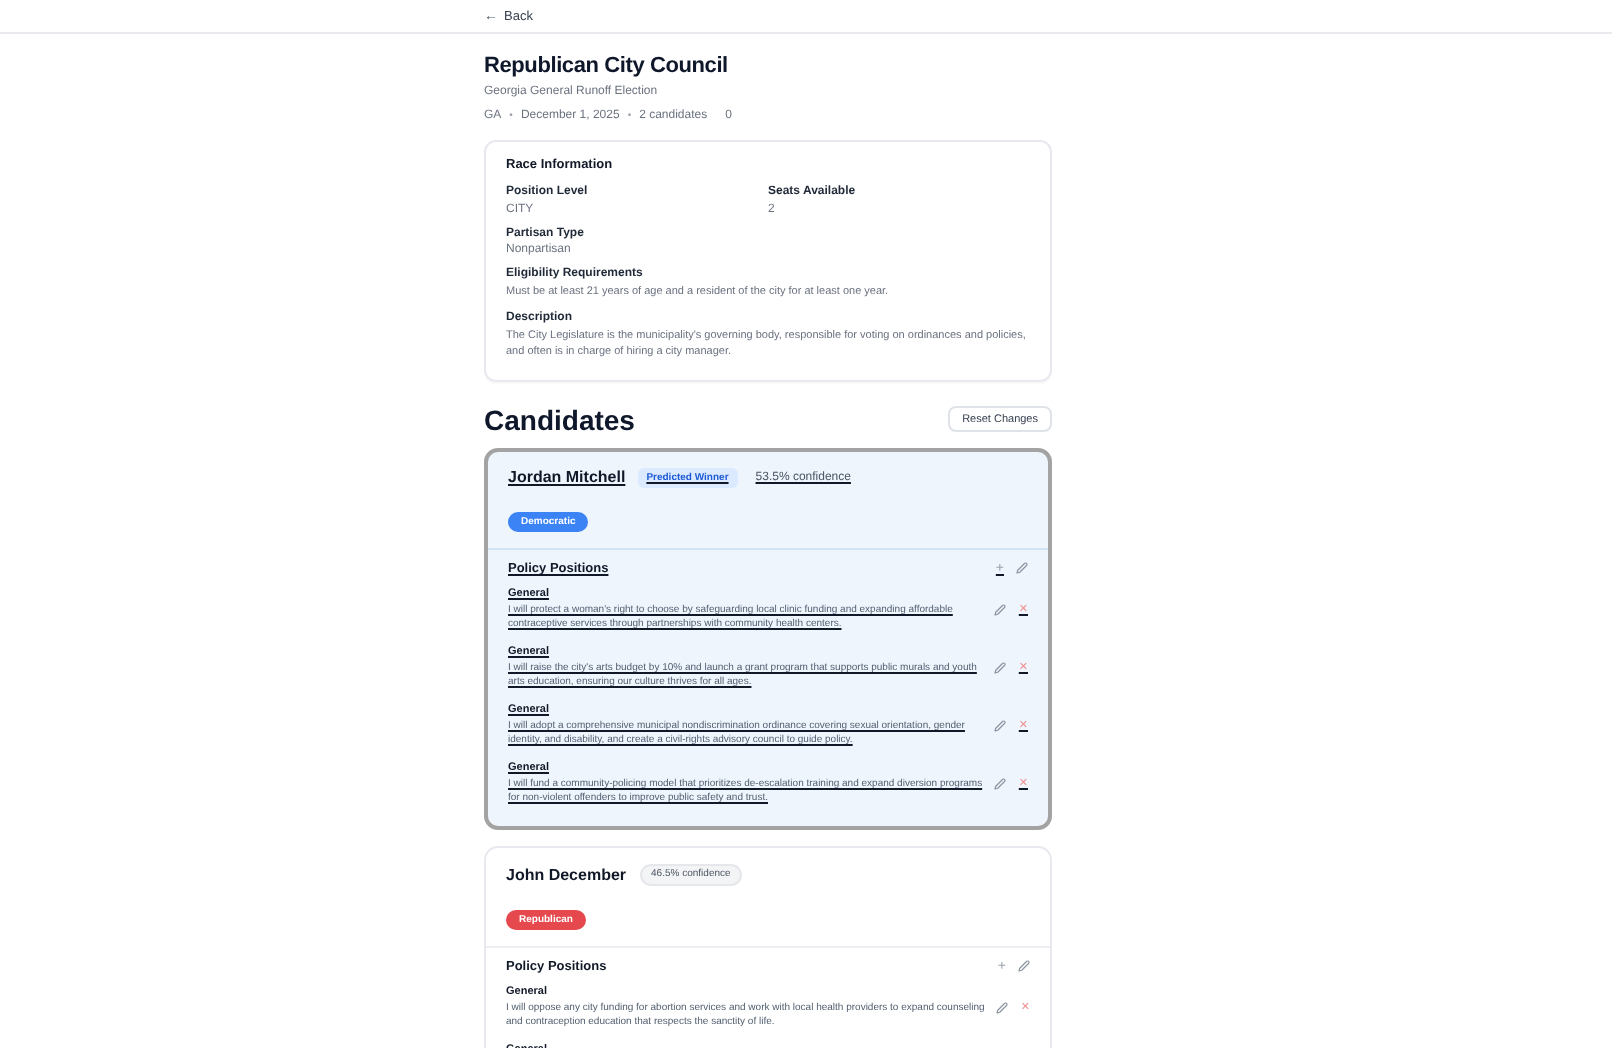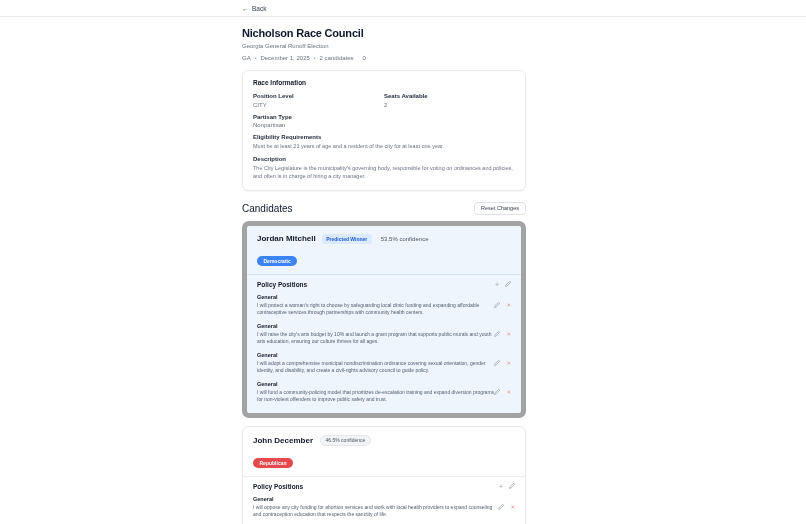--- a/index.html
+++ b/index.html
@@ -37,30 +37,30 @@
     box-shadow: 0 1px 1px rgba(16,24,40,0.03);
   }
   .race-title { font-size: 6.5px; font-weight: bold; color: #111827; }
   .race-grid { display: grid; grid-template-columns: 1fr 1fr; margin-top: 7px; }
   .race-label { font-size: 6px; font-weight: bold; color: #1f2937; }
   .race-value { font-size: 6px; color: #6b7280; margin-top: 2.5px; }
   .race-block { margin-top: 6px; }
   .race-small { font-size: 5.5px; color: #6b7280; margin-top: 2.5px; line-height: 1.45; }
 
   .cand-header-row { display: flex; align-items: center; justify-content: space-between; margin-top: 11px; }
-  .cand-heading { font-size: 10px; font-weight: normal; color: #0f172a; }
+  .cand-heading { font-size: 14px; font-weight: bold; color: #0f172a; }
   .reset-btn {
     font-size: 5.5px; color: #374151;
     border: 1px solid #dfe3e8; border-radius: 4px;
     background: #ffffff; padding: 2.5px 6px; cursor: pointer;
     font-family: "Liberation Sans", sans-serif;
   }
 
   .card { border-radius: 7px; }
-  .card-winner { background: #eef5fd; border: 5px solid #a3a3a3; margin-top: 6px; }
+  .card-winner { background: #eef5fd; border: 2px solid #a3a3a3; margin-top: 6px; text-decoration: underline; }
   .card-plain  { background: #ffffff; border: 1px solid #e7e9ee; margin-top: 8px; }
   .card-head { padding: 8px 10px 7px; }
   .name-row { display: flex; align-items: center; }
   .cand-name { font-size: 8px; font-weight: bold; color: #111827; }
   .badge-predicted {
     font-size: 5px; font-weight: bold; color: #1e5bd7;
     background: #dbeafe; padding: 2px 4.5px; border-radius: 3px; margin-left: 6px;
   }
   .conf-text { font-size: 6px; color: #4b5563; margin-left: 9px; }
   .conf-badge {
@@ -93,21 +93,21 @@
 
 <div class="topbar">
   <div class="back">
     <span class="back-arrow">←</span>
     <span>Back</span>
   </div>
 </div>
 
 <div class="content">
 
-  <div class="page-title">Nicholson Race Council</div>
+  <div class="page-title">Republican City Council</div>
   <div class="subtitle">Georgia General Runoff Election</div>
 
   <div class="meta">
     <span>GA</span>
     <span class="dot">•</span>
     <span>December 1, 2025</span>
     <span class="dot">•</span>
     <span>2 candidates</span>
     <span class="extra">0</span>
   </div>

